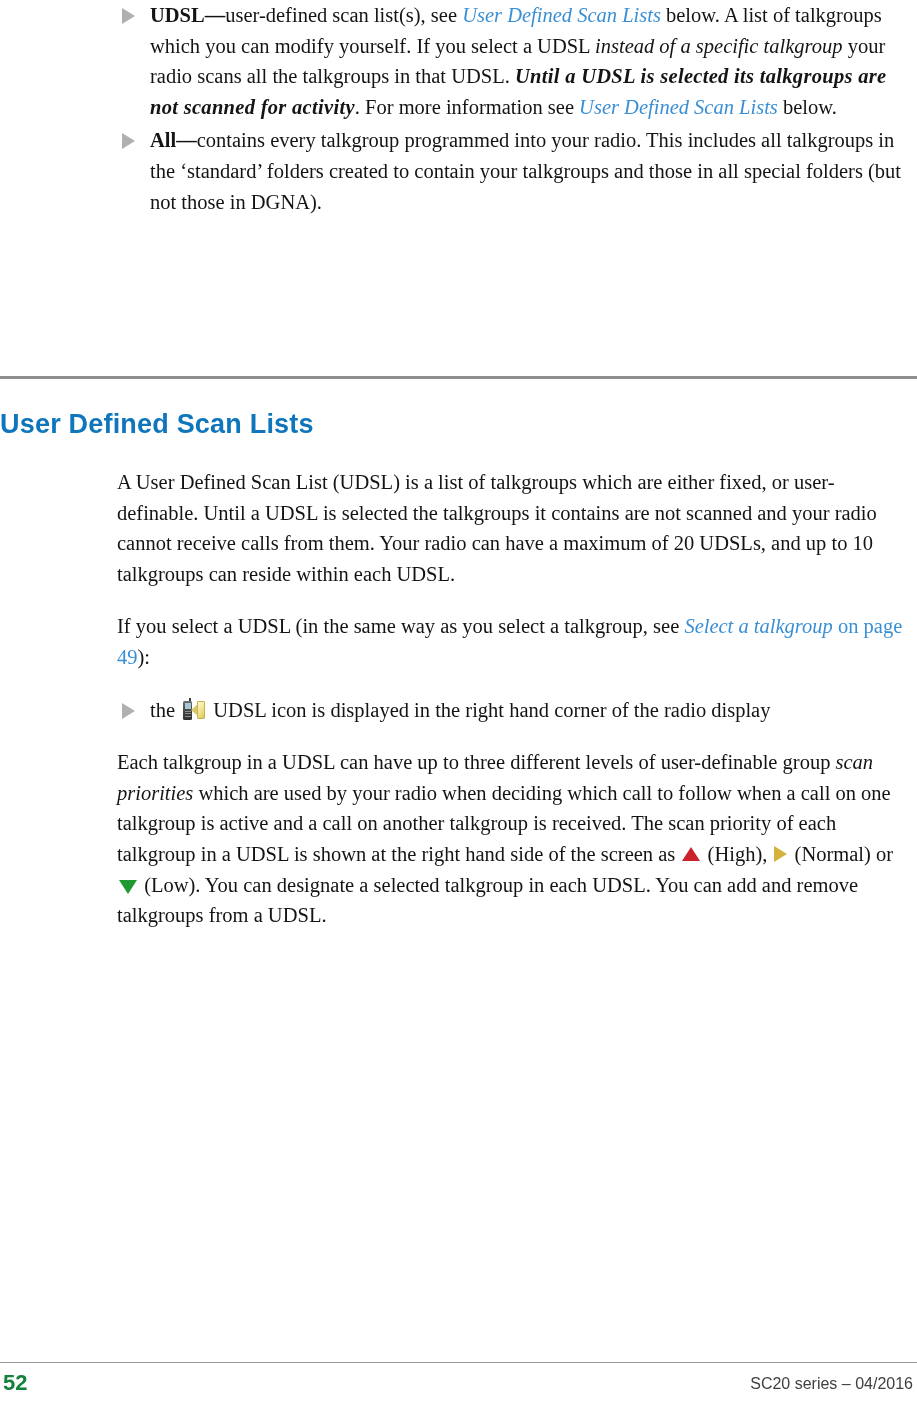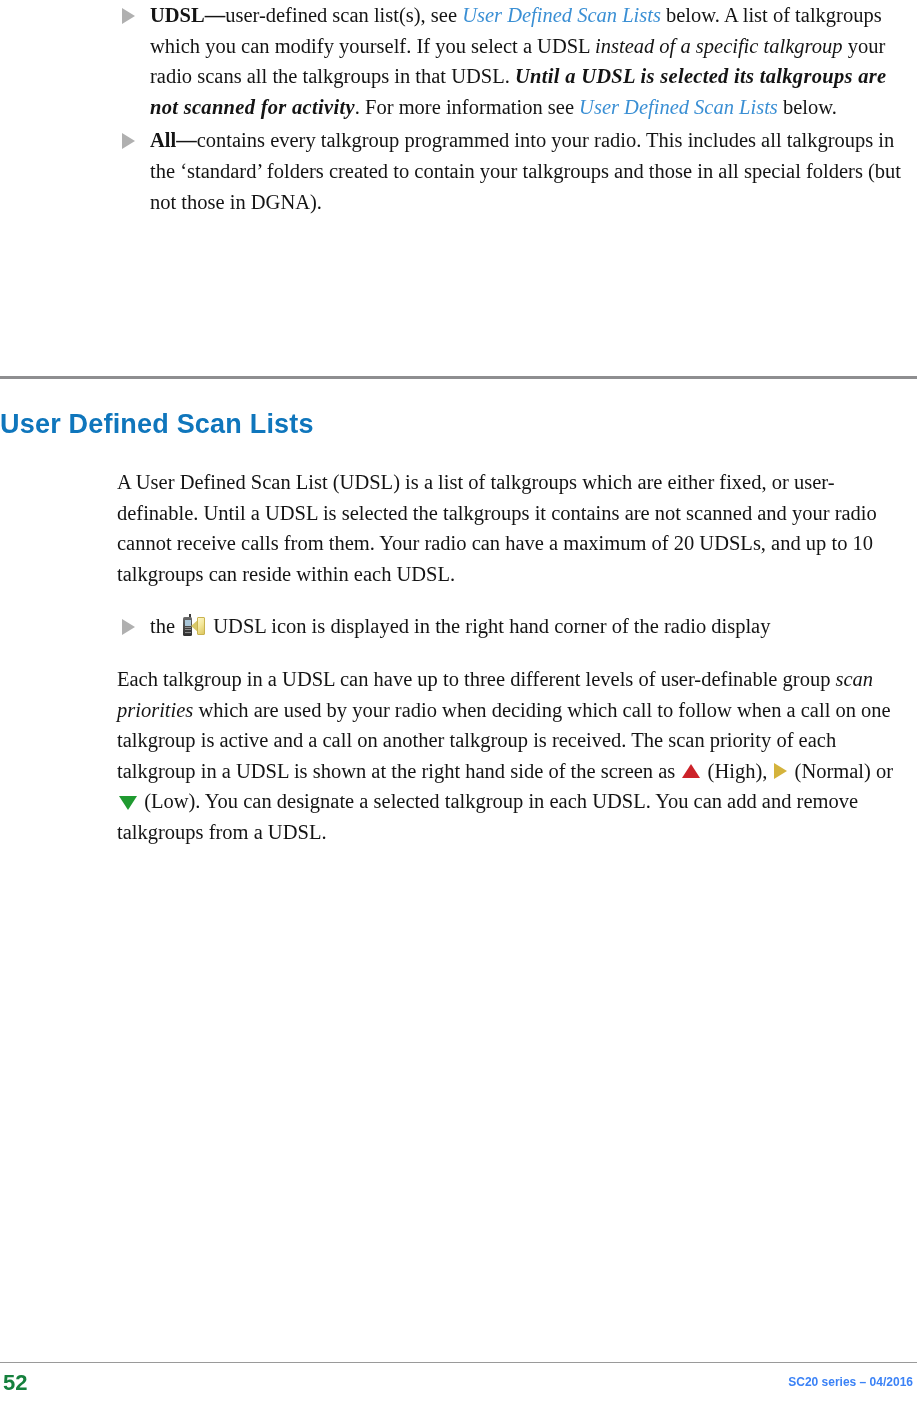--- a/index.html
+++ b/index.html
@@ -218,23 +218,23 @@
     font-family: "Liberation Sans", "DejaVu Sans", sans-serif;
     font-weight: bold;
     font-size: 22px;
     color: #15803d;
   }
   .footer-doc-ref {
     position: absolute;
     right: 4px;
     top: 1375px;
     font-family: "Liberation Sans", "DejaVu Sans", sans-serif;
-    font-weight: bold;
-    font-size: 12px;
-    color: #3b82f6;
+    font-weight: normal;
+    font-size: 16px;
+    color: #404040;
     white-space: nowrap;
   }
 </style>
 </head>
 <body>
 
 <div class="page">
 
   <ul class="bullet-list top-list">
 
@@ -252,20 +252,21 @@
   </ul>
 
   <div class="section-rule"></div>
 
   <h1 class="section-heading">User Defined Scan Lists</h1>
 
   <div class="main-col">
 
     <p class="para body-text">A User Defined Scan List (UDSL) is a list of talkgroups which are either fixed, or user-definable. Until a UDSL is selected the talkgroups it contains are not scanned and your radio cannot receive calls from them. Your radio can have a maximum of 20 UDSLs, and up to 10 talkgroups can reside within each UDSL.</p>
 
+    <p class="para body-text"><span>If you select a UDSL (in the same way as you select a talkgroup, see </span><span class="xref">Select a talkgroup</span><span class="xref-plain"> on page 49</span><span>):</span></p>
 
     <ul class="bullet-list">
 
 
       <li class="bullet-item body-text">
         <span class="bullet-marker"></span>
         <span>the </span><span class="icon-udsl"><span class="antenna"></span><span class="handset"></span><span class="horn"></span><span class="horn-body"></span></span><span> UDSL icon is displayed in the right hand corner of the radio display</span>
       </li>
 
 

